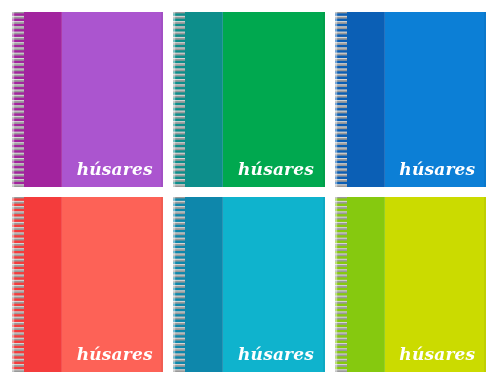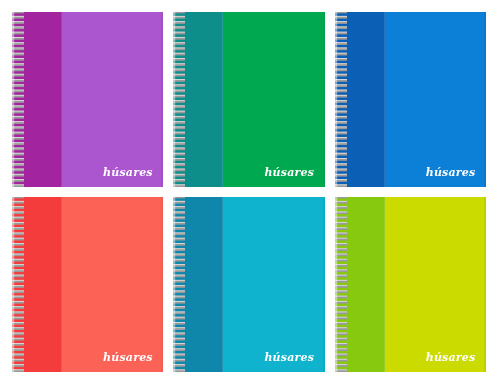--- a/index.html
+++ b/index.html
@@ -93,21 +93,21 @@
 
   .brand {
     position: absolute;
     right: 7%;
     bottom: 5%;
     z-index: 4;
     color: #ffffff;
     font-family: "DejaVu Serif", serif;
     font-style: italic;
     font-weight: 700;
-    font-size: 11px;
+    font-size: 17px;
     letter-spacing: 0.2px;
     line-height: 1;
     white-space: nowrap;
     user-select: none;
   }
 </style>
 </head>
 <body>
 
 <div id="product-grid">

